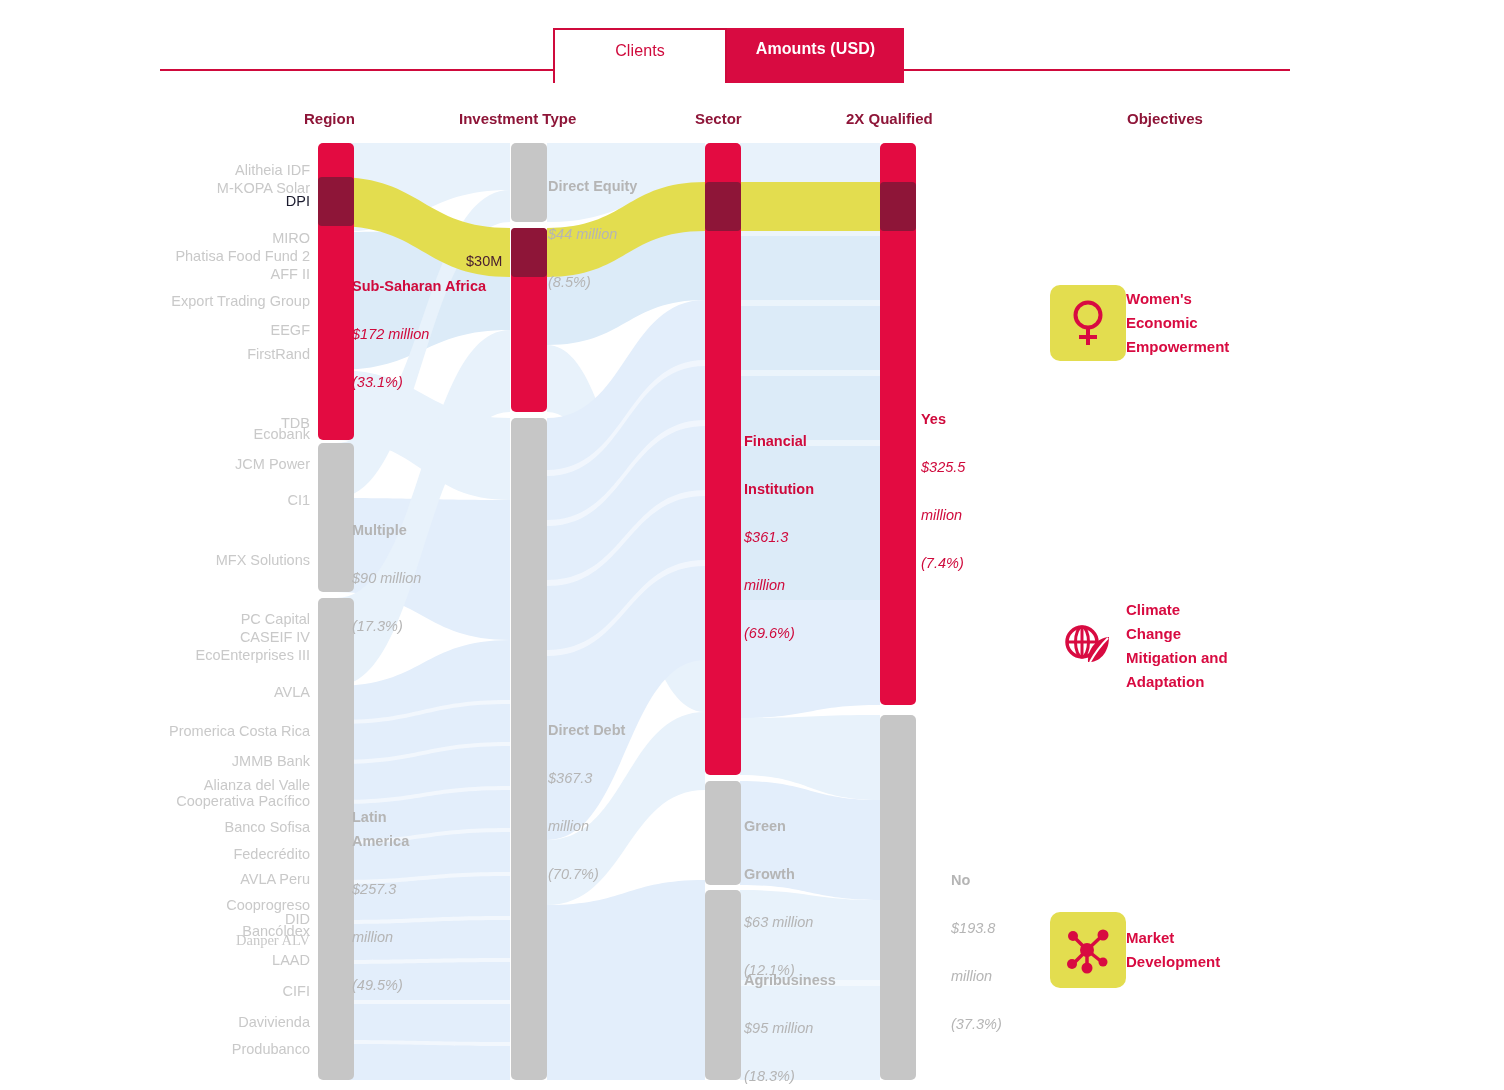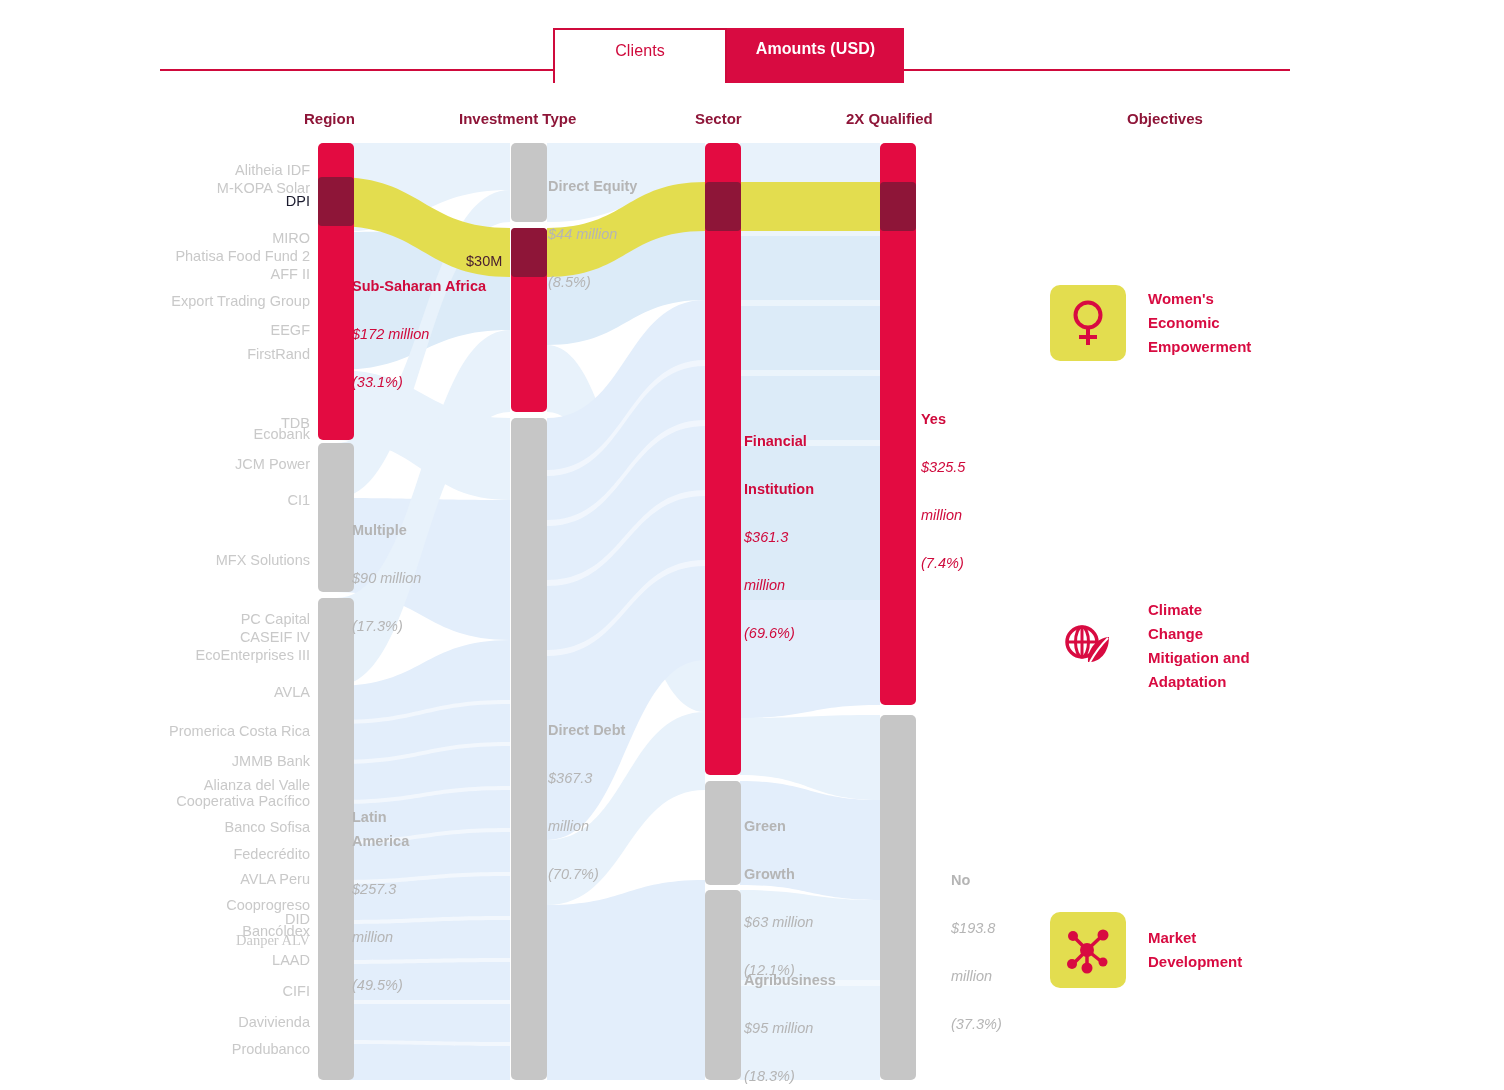--- a/index.html
+++ b/index.html
@@ -137,21 +137,20 @@
     width: 76px; height: 76px;
     border-radius: 10px;
     display: flex;
     align-items: center;
     justify-content: center;
     flex: 0 0 auto;
   }
   .obj-icon.yellow { background: #e3dd4f; }
   .obj-icon.plain  { background: transparent; }
   .obj-text {
-    margin-left: 22px;
     font-size: 15px;
     font-weight: bold;
     line-height: 24px;
     color: #d80b41;
     white-space: pre-line;
   }
 </style>
 </head>
 <body>
 

